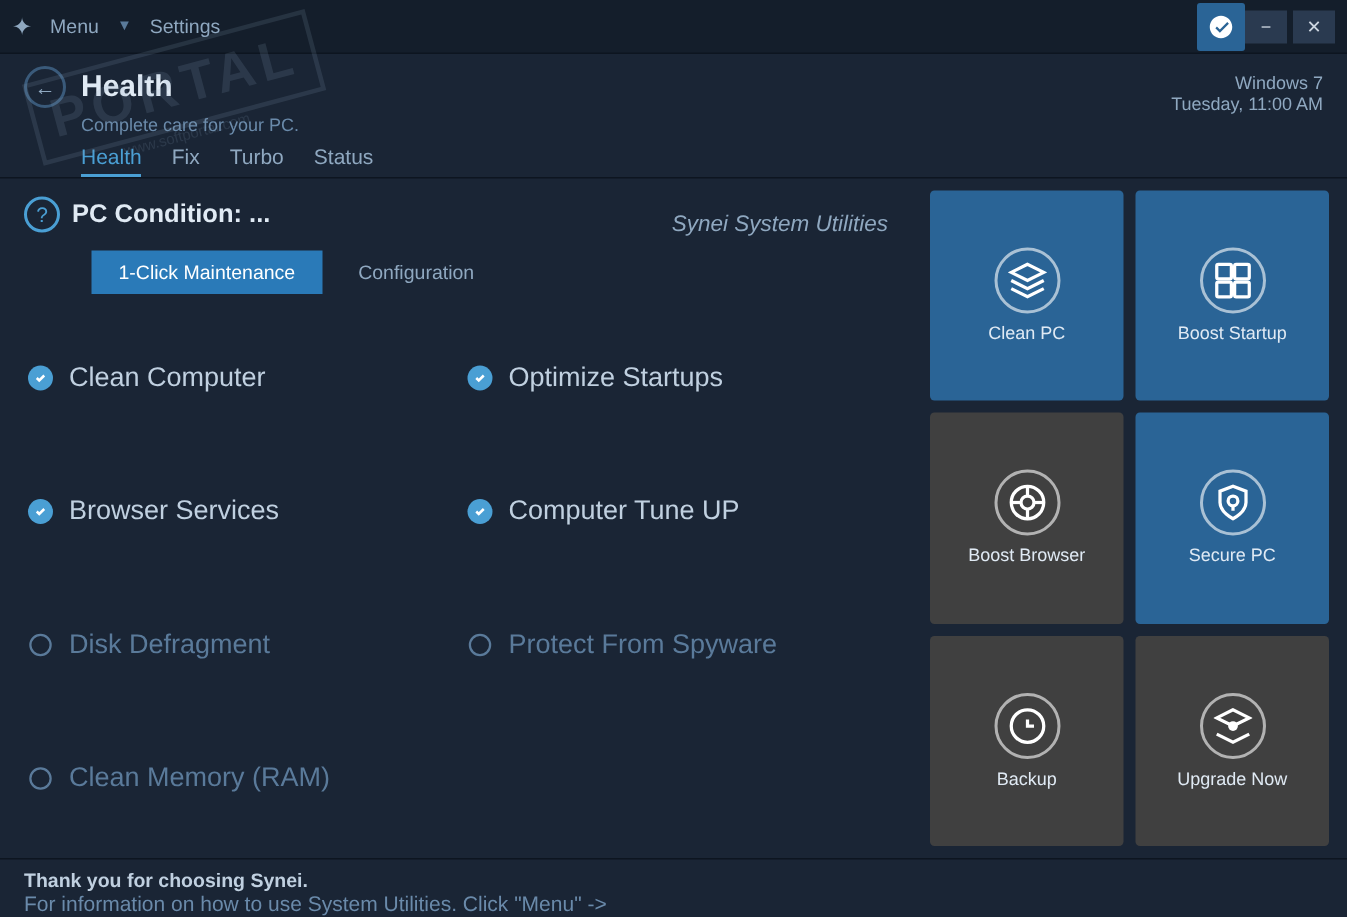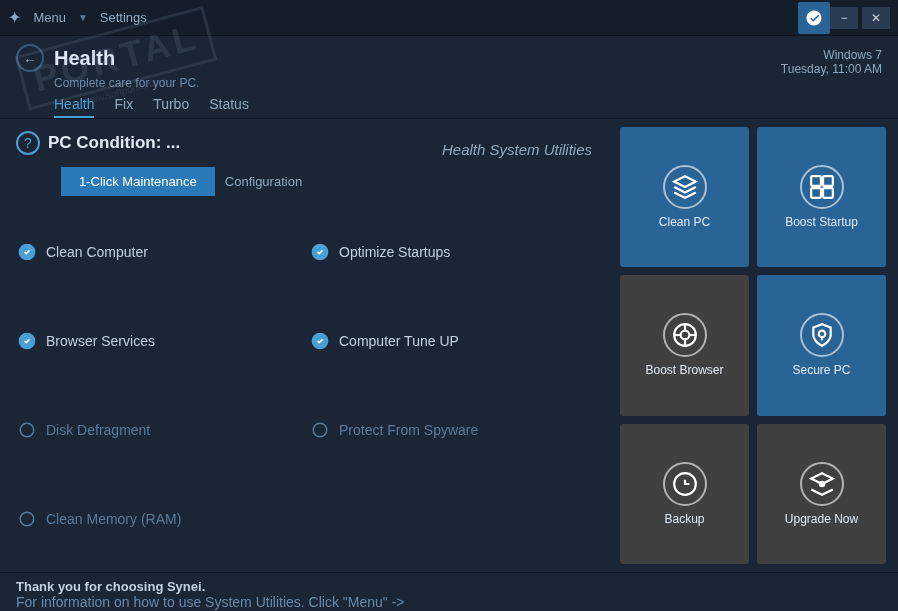--- a/index.html
+++ b/index.html
@@ -193,21 +193,21 @@
       font-size: 13px;
       cursor: pointer;
       margin-left: 45px;
     }
     .tab-btn.active { background: #2a7ab8; }
     .config-label {
       color: #8fa8c0;
       font-size: 13px;
       display: flex;
       align-items: center;
-      padding: 7px 10px;
+      padding: 7px 24px;
     }
 
     .options-grid {
       display: grid;
       grid-template-columns: 1fr 1fr;
       gap: 6px 10px;
       flex: 1;
     }
     .option-item {
       display: flex;
@@ -225,21 +225,21 @@
     }
     .option-icon.checked {
       color: #4a9fd4;
       font-size: 16px;
     }
     .option-icon.unchecked {
       color: #5a7a9a;
       font-size: 14px;
     }
     .option-label {
-      font-size: 14px;
+      font-size: 18px;
       color: #c0d0e0;
     }
     .option-label.disabled { color: #5a7a9a; }
 
     
     .right-panel {
       width: 290px;
       padding: 8px 12px;
       display: grid;
       grid-template-columns: 1fr 1fr;
@@ -372,21 +372,21 @@
 </div>
 
 <div class="main">
 
   <div class="left-panel">
     <div class="pc-condition-row">
       <div class="pc-condition">
         <div class="pc-condition-icon">?</div>
         <span class="pc-condition-text">PC Condition: ...</span>
       </div>
-      <span class="synei-title">Health System Utilities</span>
+      <span class="synei-title">Synei System Utilities</span>
     </div>
 
     <div class="tab-buttons">
       <button class="tab-btn active">1-Click Maintenance</button>
       <span class="config-label">Configuration</span>
     </div>
 
     <div class="options-grid">
 
       <div class="option-item">

